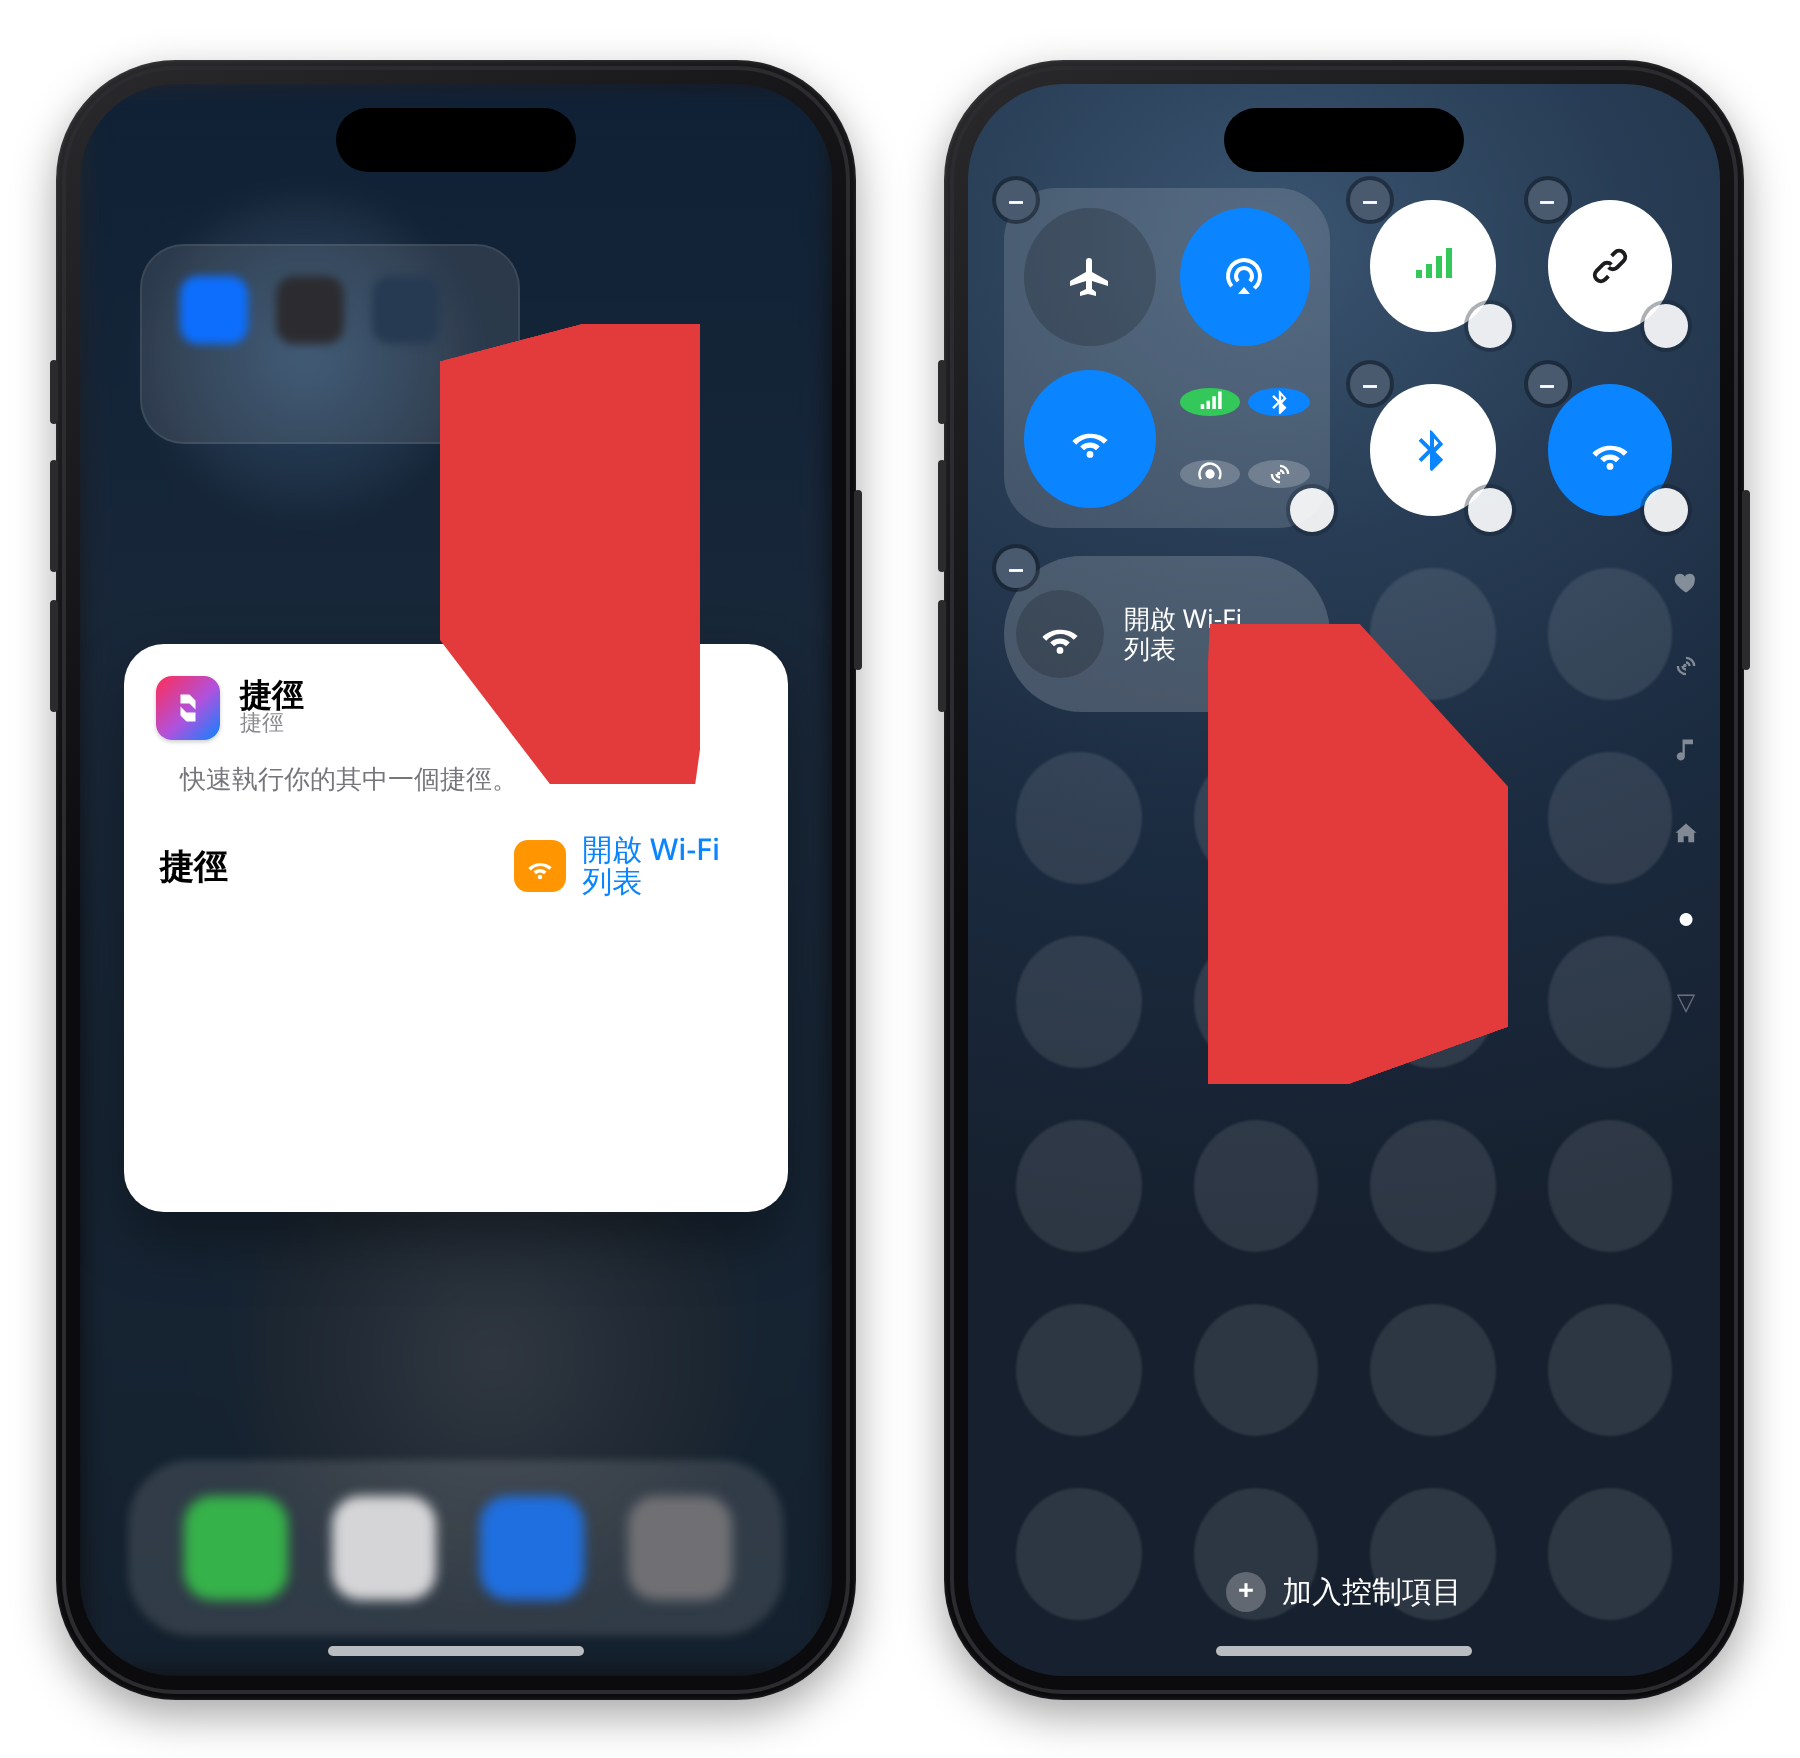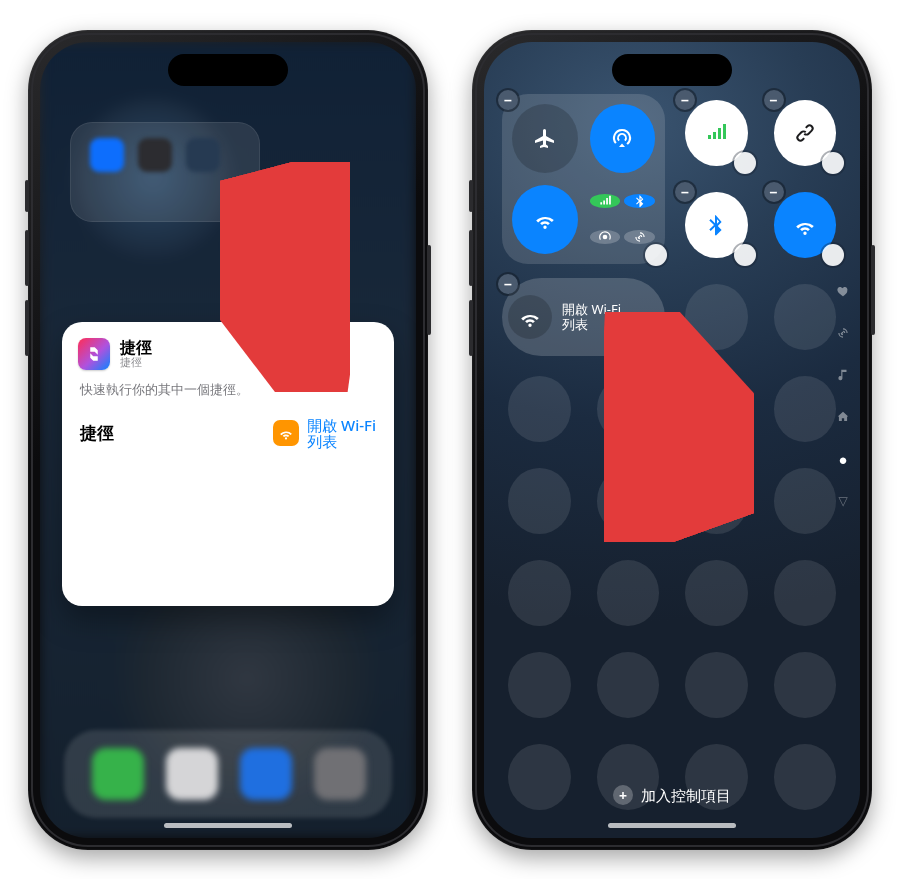--- a/index.html
+++ b/index.html
@@ -92,35 +92,35 @@
   .di{position:absolute;width:52px;height:52px;border-radius:14px;bottom:38px;filter:blur(3px);}
   .di1{left:52px;background:#36b24a;}
   .di2{left:126px;background:#d5d5d7;}
   .di3{left:200px;background:#1f6fe0;}
   .di4{left:274px;background:#707074;}
 
   .widget-card{
     position:absolute;left:22px;right:22px;top:280px;
     background:#fff;border-radius:20px;
     box-shadow:0 14px 30px rgba(0,0,0,.35);
-    padding:16px 16px 150px 16px;
+    padding:16px 32px 150px 16px;
     color:#000;z-index:5;
   }
   .wc-head{display:flex;align-items:center;gap:10px;margin-bottom:4px;}
   .wc-icon{
     width:32px;height:32px;border-radius:8px;
     background:linear-gradient(135deg,#ff2d55,#af52de 55%,#0a84ff);
     display:flex;align-items:center;justify-content:center;
     box-shadow:0 1px 2px rgba(0,0,0,.2);
   }
   .wc-icon svg{width:18px;height:18px;}
   .wc-titles{line-height:1.15;}
   .wc-title{font-size:16px;font-weight:700;}
   .wc-sub{font-size:11px;color:#8a8a8e;}
-  .wc-desc{font-size:13px;color:#3c3c43;opacity:.7;margin:10px 2px 12px;}
+  .wc-desc{font-size:13px;color:#3c3c43;opacity:.7;margin:10px 12px 12px;}
   .wc-row{
     display:flex;align-items:center;justify-content:space-between;
     padding:6px 2px;
   }
   .wc-left-lbl{font-size:17px;font-weight:700;}
   .wc-right{display:flex;align-items:center;gap:8px;}
   .wifi-chip{
     width:26px;height:26px;border-radius:7px;background:#ff9500;
     display:flex;align-items:center;justify-content:center;
   }

